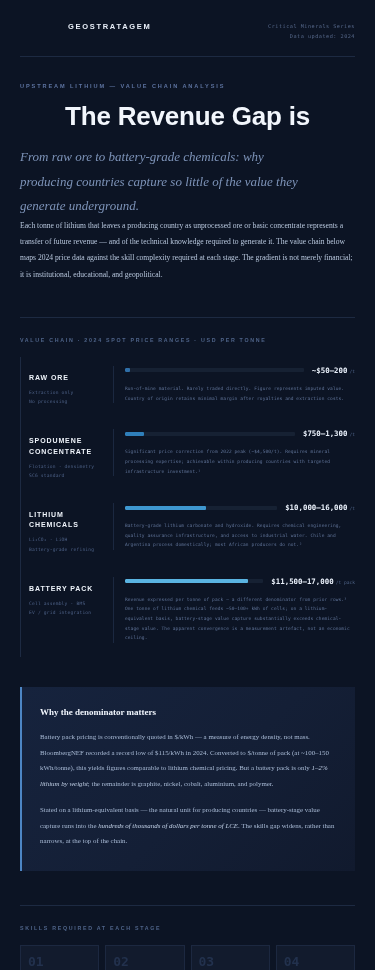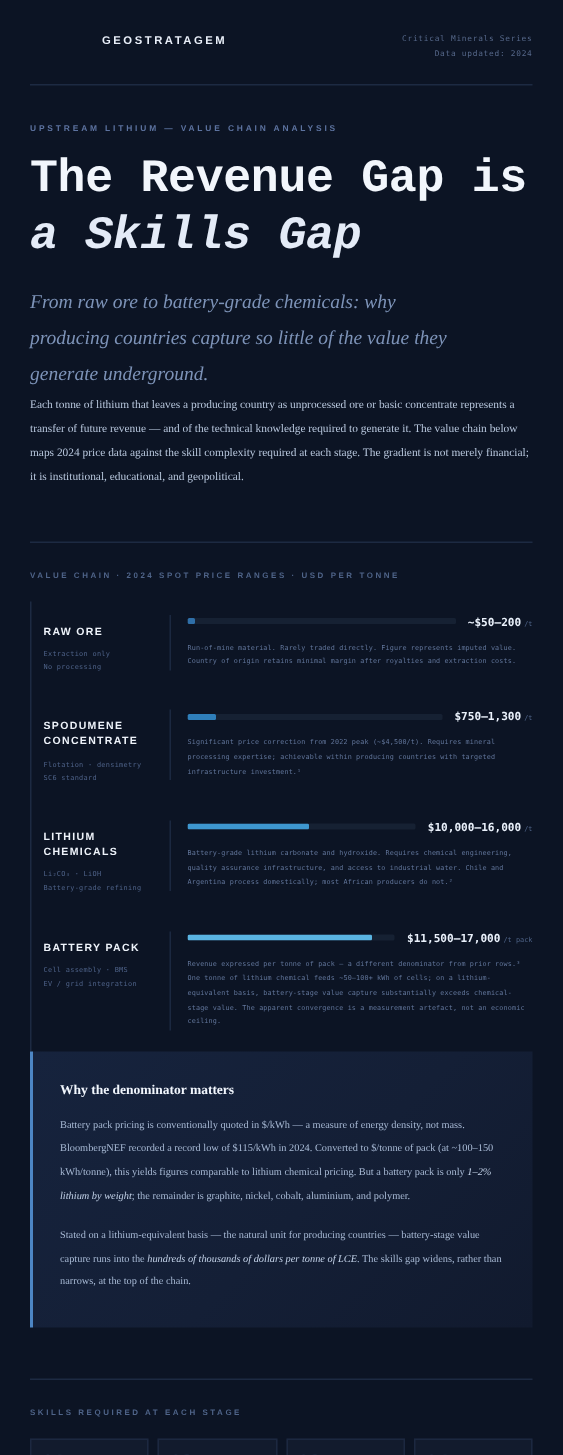--- a/index.html
+++ b/index.html
@@ -42,26 +42,27 @@
   .hero { padding: 26px 0 0; }
   .eyebrow {
     font-size: 5.6px;
     letter-spacing: 1.9px;
     color: #5d7characters;
     color: #5d73a0;
     font-weight: 700;
     margin-bottom: 12px;
   }
   h1 {
-    font-family: Liberation Mono, monospace;
-    font-size: 31px;
+    font-family: Liberation Sans, sans-serif;
+    font-size: 26px;
     line-height: 1.22;
     font-weight: 700;
     color: #f2f6fc;
     letter-spacing: -0.2px;
+    text-align: center;
   }
   h1 .ital {
     display: block;
     font-style: italic;
     font-weight: 700;
     color: #e4ebf7;
   }
   .dek {
     font-family: "Liberation Serif", serif;
     font-style: italic;
@@ -144,20 +145,21 @@
     font-family: "DejaVu Sans Mono", monospace;
     font-size: 4.5px;
     line-height: 2.15;
     color: #61759a;
     margin-top: 9px;
     letter-spacing: 0.1px;
   }
 
   
   .callout {
+    margin-top: 30px;
     background: linear-gradient(135deg, #16233d 0%, #141f36 55%, #111a2e 100%);
     border-left: 2px solid #4d86c4;
     padding: 20px 20px 22px 18px;
   }
   .callout h3 {
     font-family: "Liberation Serif", serif;
     font-size: 9px;
     font-weight: 700;
     color: #f1f6fd;
     margin-bottom: 12px;
@@ -203,21 +205,20 @@
       <div>Critical Minerals Series</div>
       <div>Data updated: 2024</div>
     </div>
   </div>
   <div class="rule"></div>
 
   <div class="hero">
     <div class="eyebrow">UPSTREAM LITHIUM — VALUE CHAIN ANALYSIS</div>
     <h1>
       <span>The Revenue Gap is</span>
-      <span class="ital">a Skills Gap</span>
     </h1>
     <div class="dek">From raw ore to battery-grade chemicals: why producing countries capture so little of the value they generate underground.</div>
     <div class="lede">Each tonne of lithium that leaves a producing country as unprocessed ore or basic concentrate represents a transfer of future revenue — and of the technical knowledge required to generate it. The value chain below maps 2024 price data against the skill complexity required at each stage. The gradient is not merely financial; it is institutional, educational, and geopolitical.</div>
   </div>
 
   <div class="sec-wrap">
     <div class="rule"></div>
     <div class="sec-label">VALUE CHAIN · 2024 SPOT PRICE RANGES · USD PER TONNE</div>
     <div class="chain" id="chain-list">
         <div class="stage">

